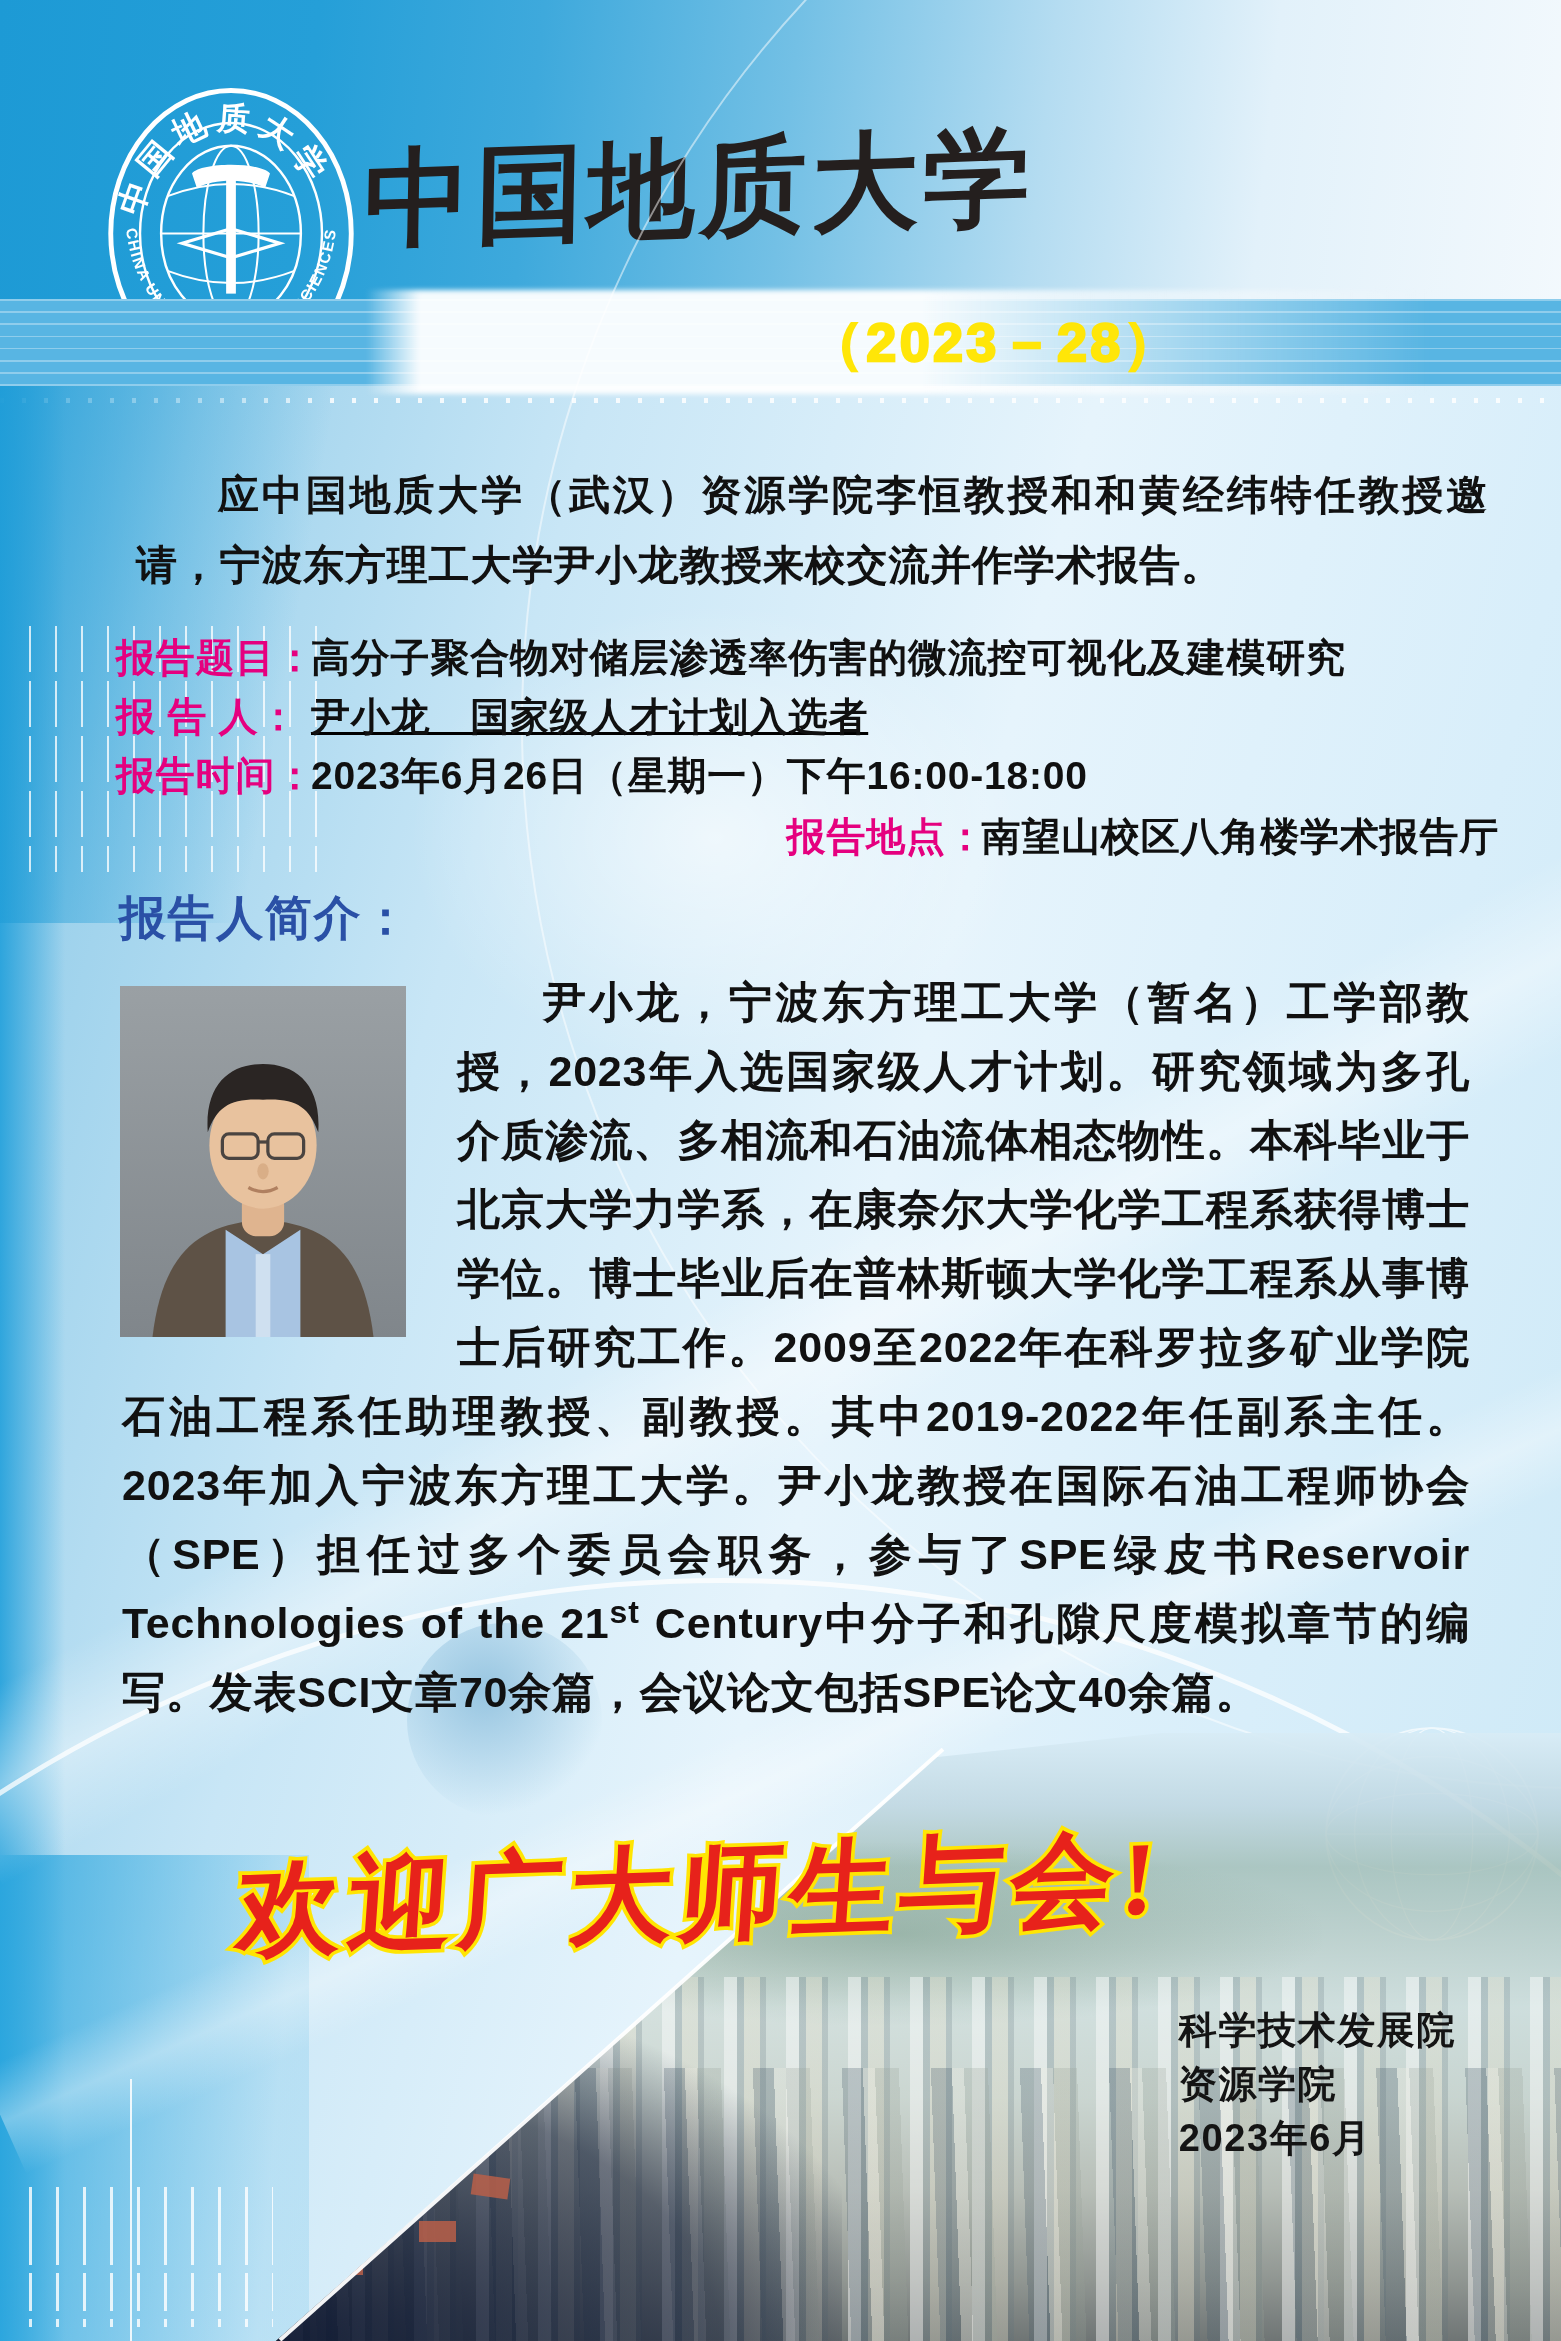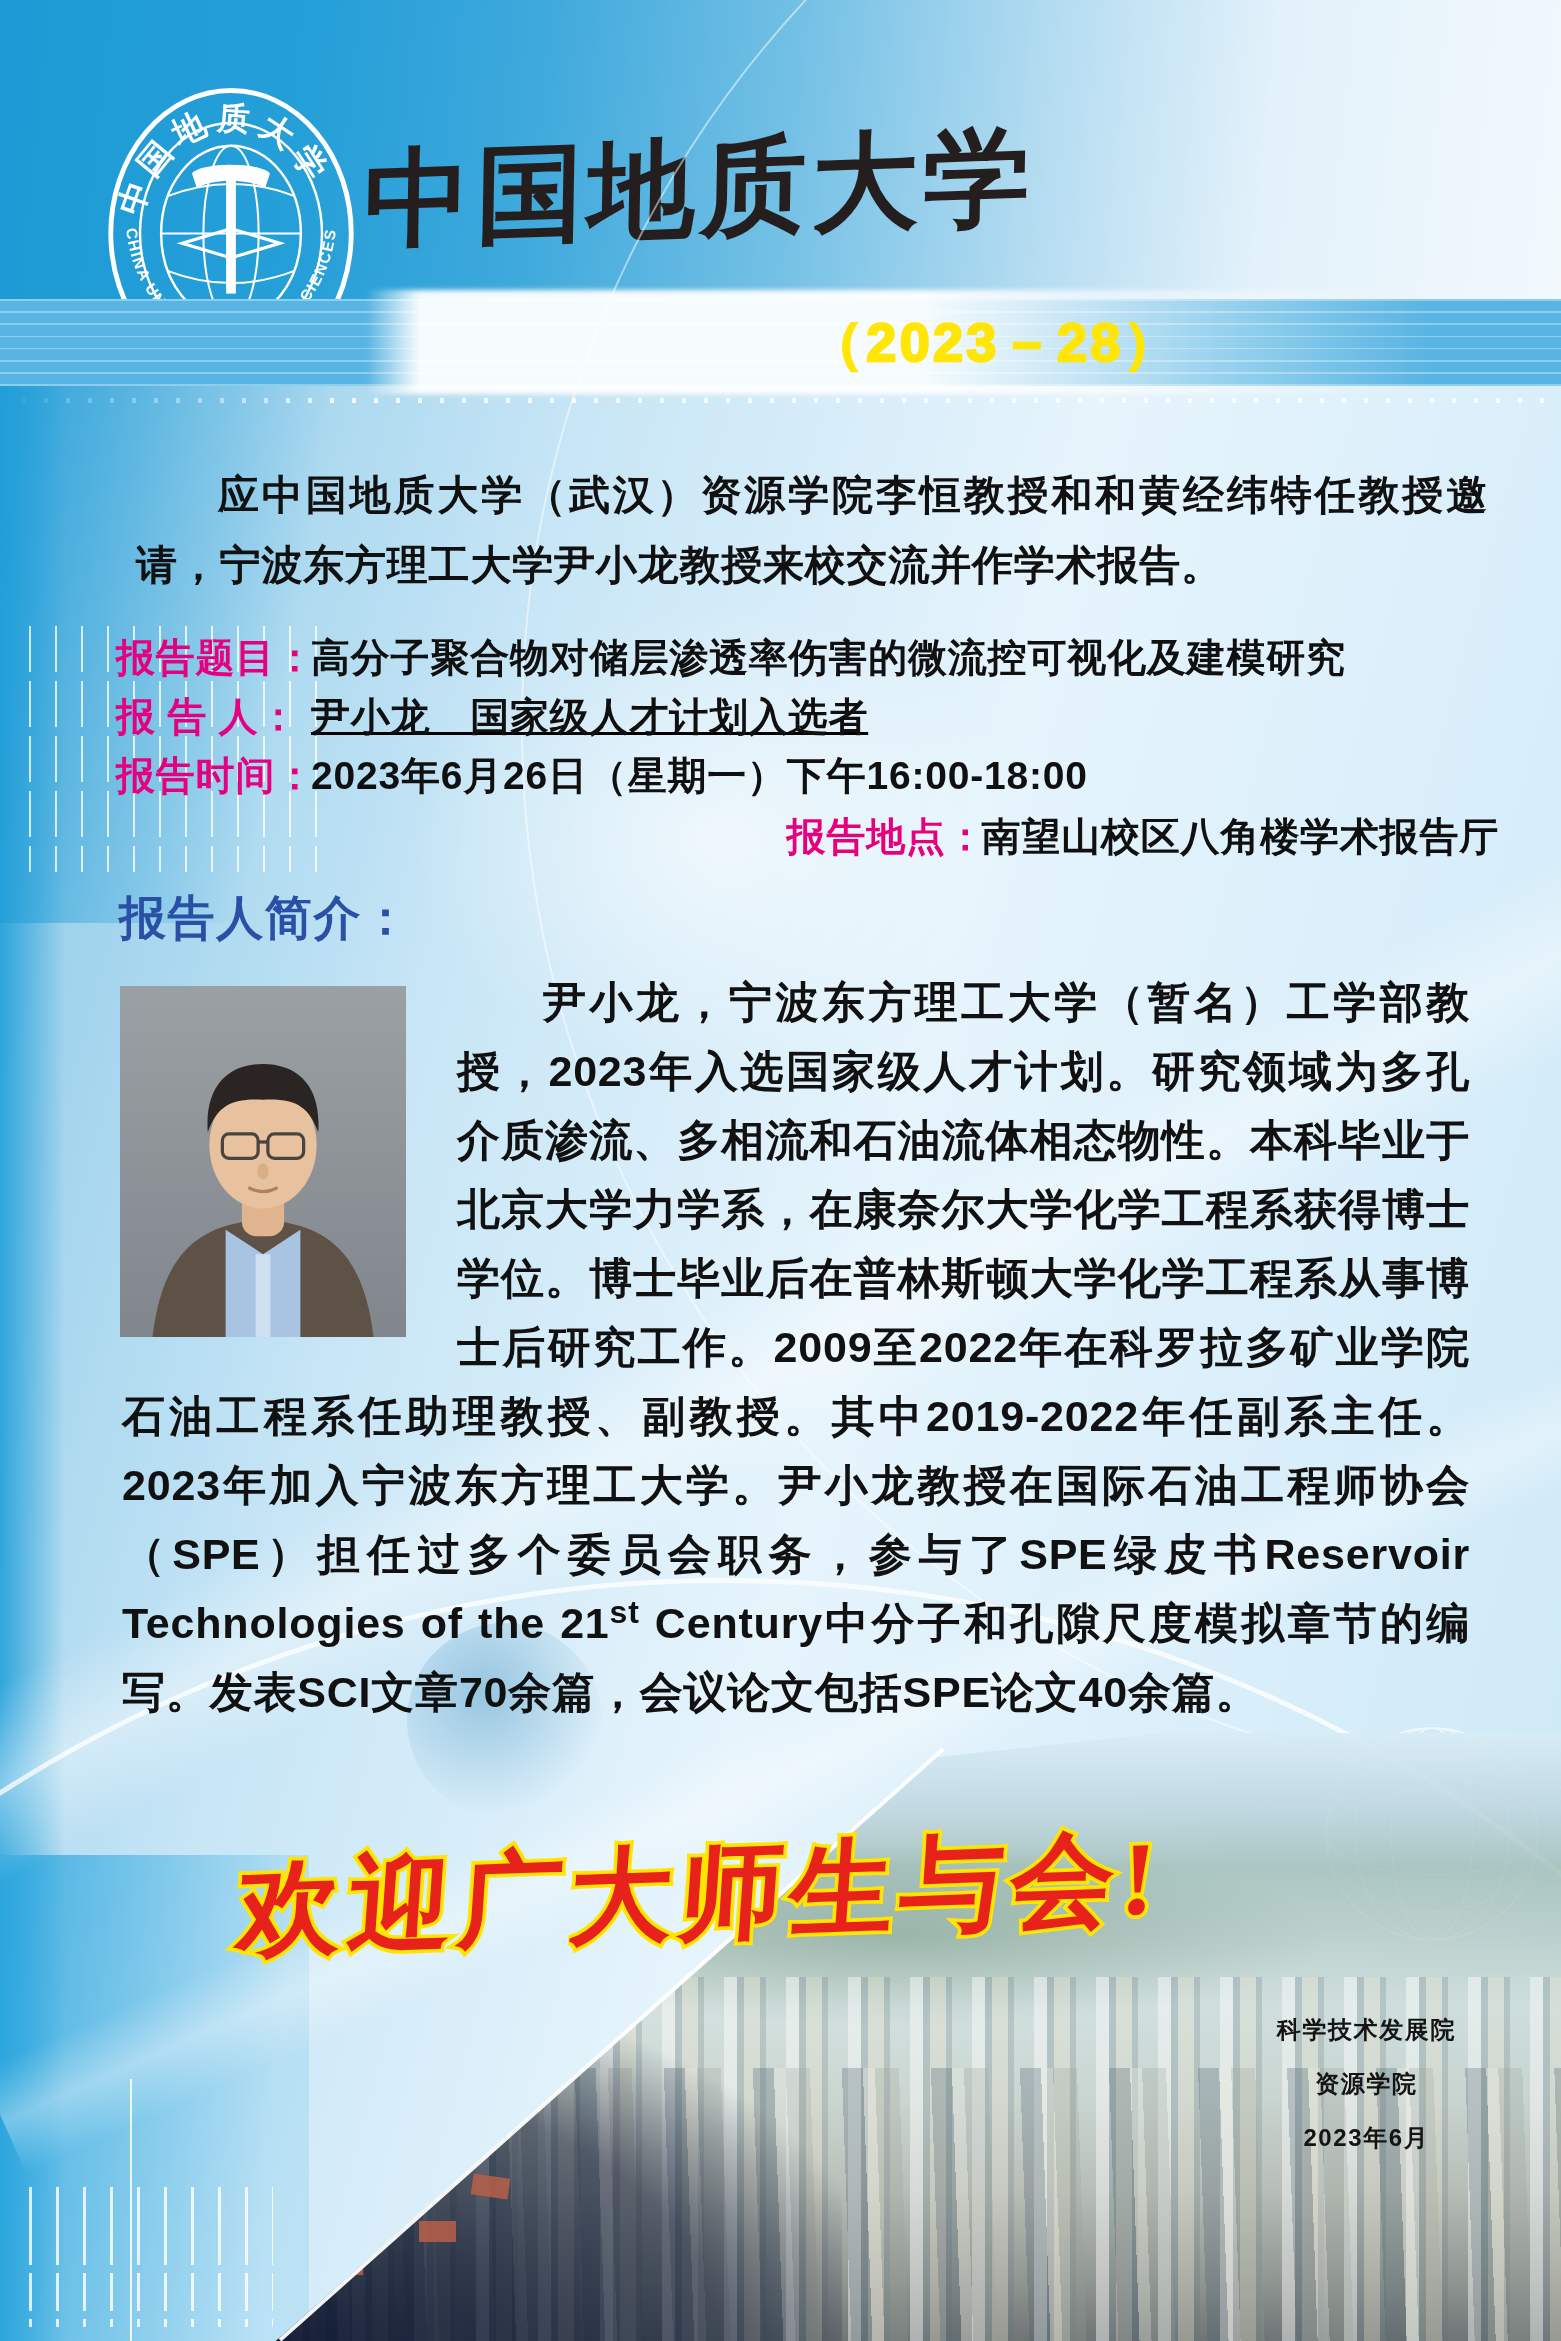--- a/index.html
+++ b/index.html
@@ -174,22 +174,22 @@
   
   .welcome {
     position:absolute; left:220px; top:1832px; width:960px; text-align:center;
     font-size:104px; line-height:1.2; color:#e7221b; letter-spacing:6.5px; white-space:nowrap;
     -webkit-text-stroke: 7.3px #ffe503; paint-order: stroke fill;
     text-shadow: 0 0 1.6px #ffe503;
     transform: rotate(-2deg) skewX(-6deg);
     font-family: "Liberation Serif", serif; font-weight:bold;
   }
   .footer {
-    position:absolute; right:106px; top:2003px; text-align:center;
-    font-size:24px; line-height:54px; color:#141414; letter-spacing:1.6px;
+    position:absolute; right:106px; top:2003px; text-align:left;
+    font-size:38px; line-height:54px; color:#141414; letter-spacing:1.6px;
   }
 </style>
 </head>
 <body>
 
 <div id="poster" data-interactable="false">
 
   <div class="header-band" data-interactable="false"></div>
   <div class="header-stripes-left" data-interactable="false"></div>
 

